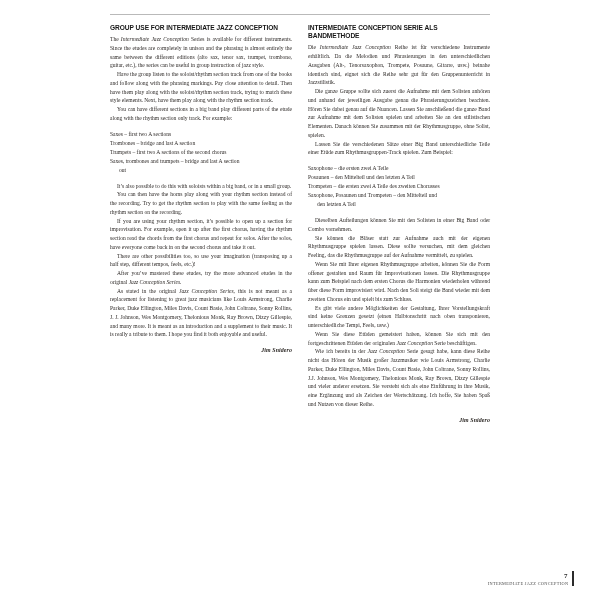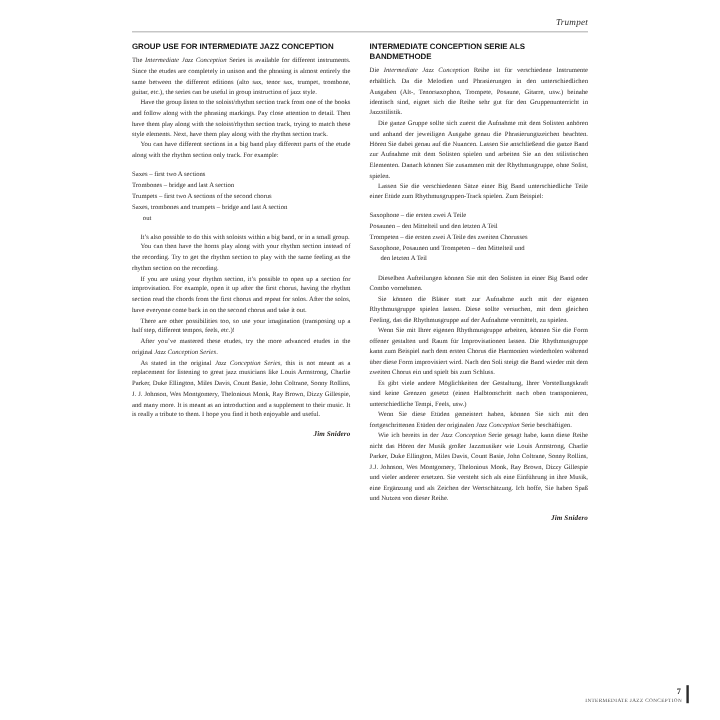--- a/index.html
+++ b/index.html
@@ -138,21 +138,20 @@
     background: #2b2b2b;
   }
 </style>
 </head>
 <body>
 
 <div class="page">
 
   <div class="content">
 
-    <div class="running-head">Trumpet</div>
     <hr class="head-rule">
 
     <div class="columns">
 
       <div class="col">
 
         <h1 class="sect-title">GROUP USE FOR INTERMEDIATE JAZZ CONCEPTION</h1>
 
         <p class="para"><span>The </span><em class="ital">Intermediate Jazz Conception</em><span> Series is available for different instruments. Since the etudes are completely in unison and the phrasing is almost entirely the same between the different editions (alto sax, tenor sax, trumpet, trombone, guitar, etc.), the series can be useful in group instruction of jazz style.</span></p>
 

